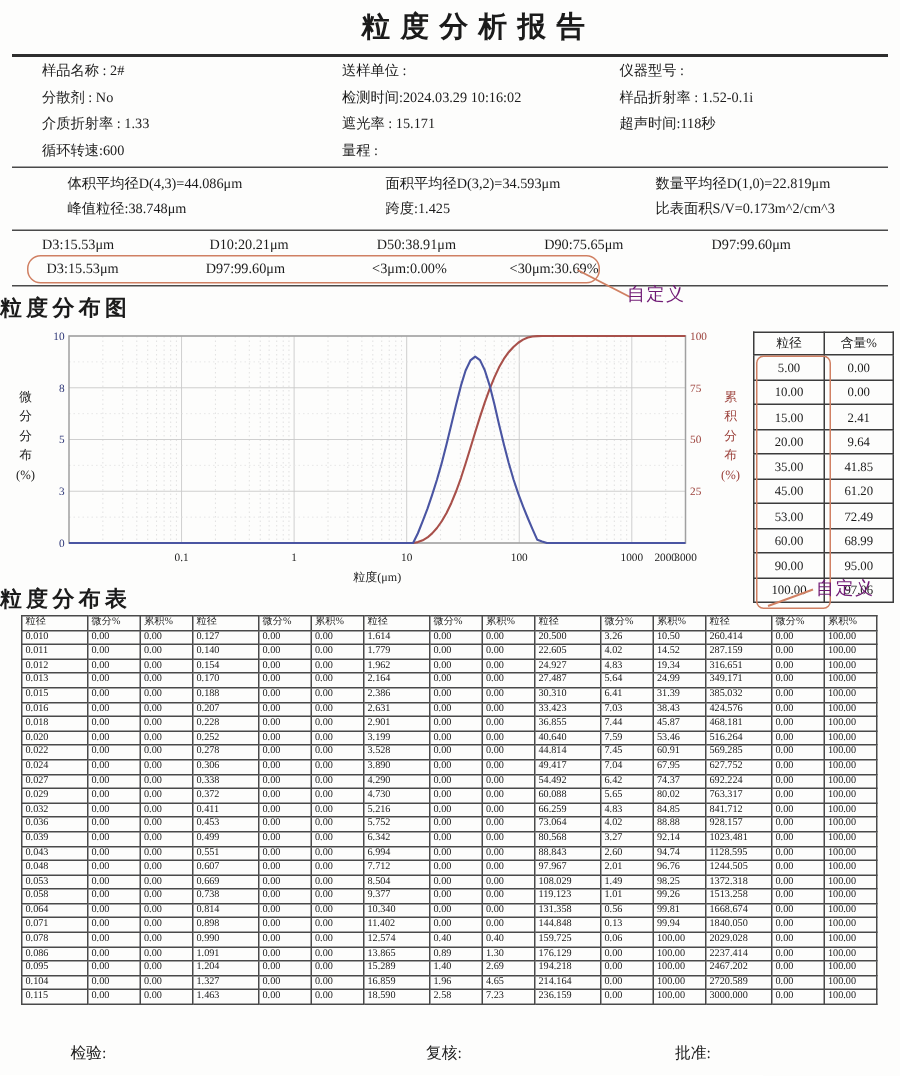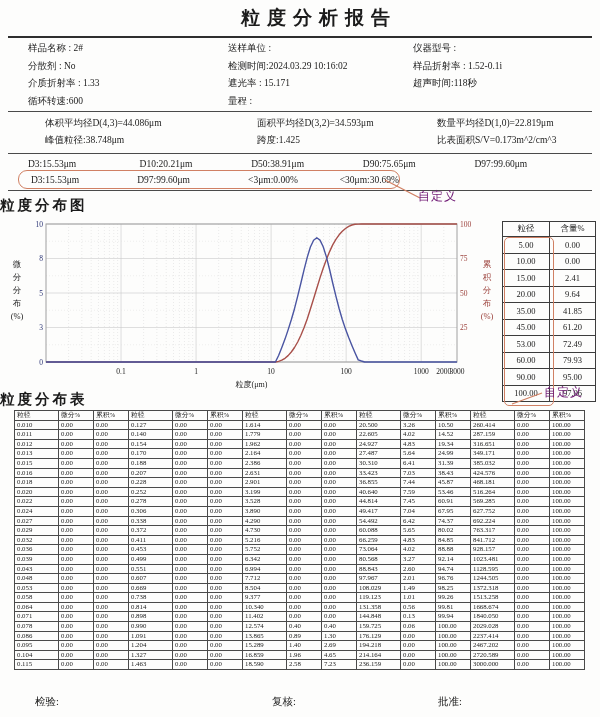--- a/index.html
+++ b/index.html
@@ -33,21 +33,21 @@
   #side-table-holder th{height:14px;}
   .side-col-d{width:46px;} .side-col-c{width:45px;}
   #side-col-box{position:absolute;left:504px;top:237px;width:48px;height:167px;
                 border:1.3px solid #d08063;border-radius:5px;pointer-events:none;}
   #main-table-holder{position:absolute;left:14px;top:410px;}
   #main-table-holder table{border-collapse:collapse;font-size:6.8px;table-layout:fixed;}
   #main-table-holder th,#main-table-holder td{border:1px solid #4a4a4a;height:8.6px;
       line-height:8.6px;padding:0 0 0 2px;text-align:left;white-space:nowrap;overflow:hidden;
       font-weight:normal;}
   #footer{position:absolute;top:695px;left:0;width:600px;font-size:10.5px;}
-  #footer span{position:absolute;}
+  #footer span{position:absolute;margin-left:12px;}
   #footer .f1{left:35px;} #footer .f2{left:272px;} #footer .f3{left:438px;}
 </style>
 </head>
 <body>
 
 <div class="page">
   <div class="title">粒度分析报告</div>
   <div class="rule" style="top:36px"></div>
 
   <div id="info-grid" class="grid3">
@@ -216,21 +216,21 @@
           <tr>
             <td>45.00</td>
             <td>61.20</td>
           </tr>
           <tr>
             <td>53.00</td>
             <td>72.49</td>
           </tr>
           <tr>
             <td>60.00</td>
-            <td>79.93</td>
+            <td>68.99</td>
           </tr>
           <tr>
             <td>90.00</td>
             <td>95.00</td>
           </tr>
           <tr>
             <td>100.00</td>
             <td>97.06</td>
           </tr>
         </tbody>

